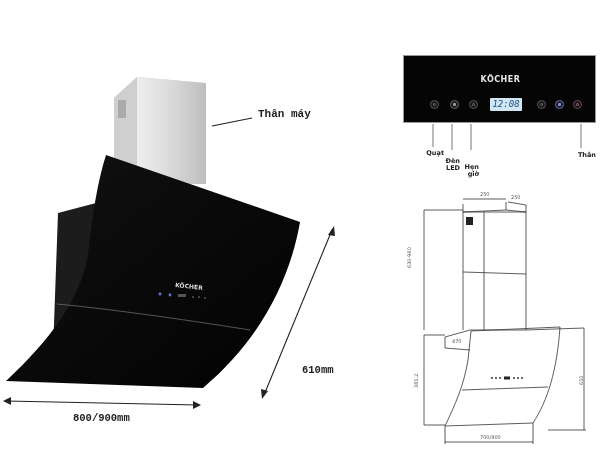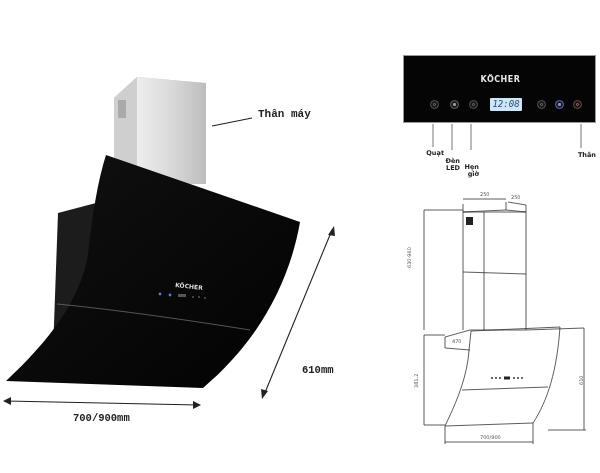--- a/index.html
+++ b/index.html
@@ -60,21 +60,21 @@
     <polygon points="334,226 328,235 335,236" fill="#222"></polygon>
     <polygon points="262,399 261,389 268,391" fill="#222"></polygon>
 
     <line x1="6" y1="401" x2="198" y2="405" stroke="#222" stroke-width="1.1"></line>
     <polygon points="3,401 11,397 11,405" fill="#222"></polygon>
     <polygon points="201,405 193,401 193,409" fill="#222"></polygon>
   </svg>
 
   <div class="abs label-bold" style="left:258px;top:108px;font-size:11px;">Thân máy</div>
   <div class="abs label-bold" style="left:302px;top:325px;font-size:10.5px;margin-top:39px;">610mm</div>
-  <div class="abs label-bold" style="left:73px;top:412px;font-size:10.5px;">700/900mm</div>
+  <div class="abs label-bold" style="left:73px;top:412px;font-size:10.5px;">800/900mm</div>
 </div>
 
 <div class="abs" style="left:403px;top:55px;width:193px;height:68px;background:#050505;border:1px solid #999;">
   <div class="abs" style="left:0;width:193px;top:19px;text-align:center;font-size:8px;font-weight:bold;color:#e8e8e8;letter-spacing:0.5px;font-family:'DejaVu Sans',sans-serif;">KÖCHER</div>
 
   <div class="abs" style="left:26px;top:44px;width:9px;height:9px;border-radius:50%;border:1px solid #555;background:#1a1a1a;">
     <span style="position:absolute;left:2px;top:2px;width:3px;height:3px;border:1px solid #777;border-radius:50%;"></span>
   </div>
   <div class="abs" style="left:46px;top:44px;width:9px;height:9px;border-radius:50%;border:1px solid #666;background:#1a1a1a;">
     <span style="position:absolute;left:2px;top:2px;width:3px;height:3px;background:#999;border-radius:1px;"></span>

